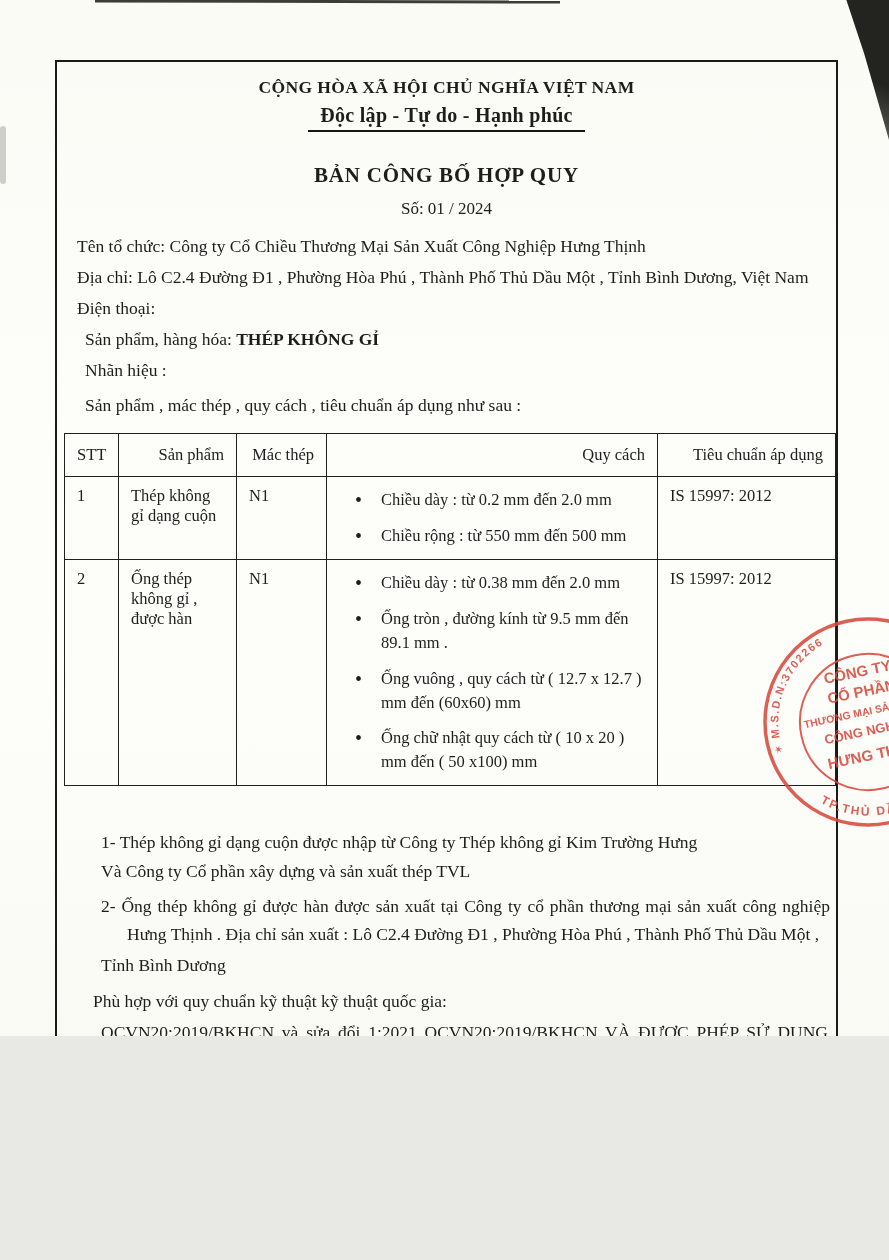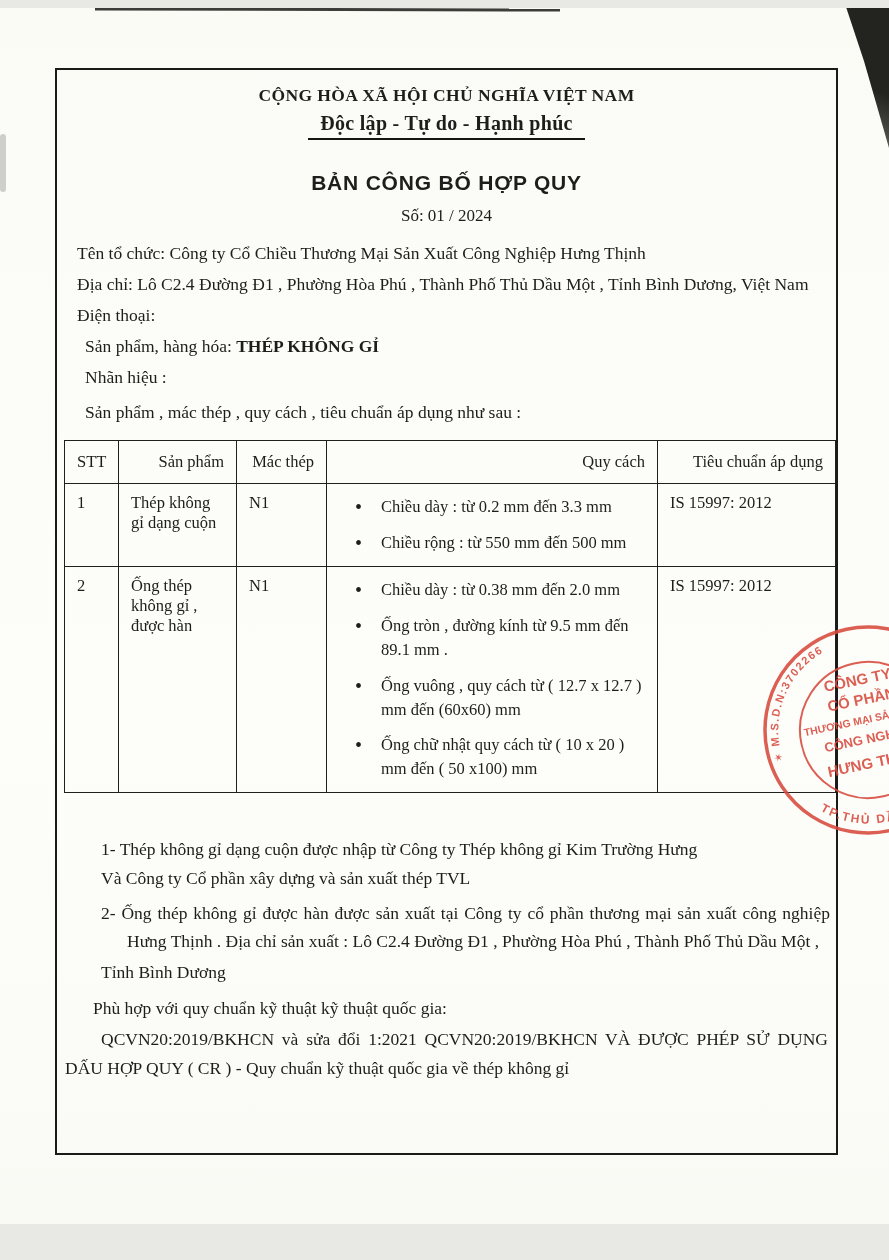--- a/index.html
+++ b/index.html
@@ -1,19 +1,19 @@
 <!DOCTYPE html>
 <html><head>
 <meta charset="utf-8">
 <style>
   html,body{margin:0;padding:0;background:#e8e8e4;}
   .page{
     position:relative;
-    width:889px;height:1216px;
-    margin:8px auto;
+    width:889px;height:1036px;
+    margin:0 auto;
     background:linear-gradient(180deg,#fbfbf6 0%,#fdfdfa 60%,#fafaf5 100%);
     overflow:hidden;
     font-family:"Liberation Serif","DejaVu Serif",serif;
     color:#1d1d1b;
   }
   
   .scan-top-line{position:absolute;left:95px;top:0;width:465px;height:3px;background:#3c3c38;transform:rotate(.12deg);}
   .scan-corner{position:absolute;right:0;top:0;width:52px;height:140px;
     background:linear-gradient(200deg,#23231f 55%,#6a6a64 100%);
     clip-path:polygon(18% 0,100% 0,100% 100%,52% 38%);}
@@ -25,21 +25,21 @@
   .frame{
     position:absolute;left:55px;top:60px;width:783px;height:1087px;
     border:2.5px solid #1a1a18;box-sizing:border-box;
     padding-top:15px;
   }
   .center{text-align:center;}
   .nat-country{font-size:17.5px;font-weight:bold;letter-spacing:.4px;}
   .nat-motto-wrap{margin-top:6px;}
   .nat-motto{display:inline-block;font-size:20px;font-weight:bold;
     border-bottom:2px solid #151513;padding:0 12px 3px 12px;letter-spacing:.3px;text-align:center;}
-  .doc-title{margin-top:31px;font-family:Liberation Sans, sans-serif;
+  .doc-title{margin-top:31px;font-family:Liberation Serif, serif;
     font-size:21px;font-weight:bold;letter-spacing:.8px;text-align:center;}
   .doc-number{margin-top:11px;font-size:17px;}
 
   .info{margin-top:13px;padding:0 20px;font-size:17.5px;line-height:1.6;}
   .info p{margin:3px 0;}
   .indent1{padding-left:8px;}
   .bold{font-weight:bold;}
   .intro-line{margin-top:7px !important;}
 
   table.spec{border-collapse:collapse;table-layout:fixed;
@@ -113,21 +113,21 @@
           <th>Tiêu chuẩn áp dụng</th>
         </tr>
       </thead>
       <tbody>
         <tr>
           <td class="c-stt">1</td>
           <td>Thép không gỉ dạng cuộn</td>
           <td class="c-mt">N1</td>
           <td>
             <ul class="qc-list">
-              <li>Chiều dày : từ 0.2 mm đến 3.3 mm</li>
+              <li>Chiều dày : từ 0.2 mm đến 2.0 mm</li>
               <li>Chiều rộng : từ 550 mm đến 500 mm</li>
             </ul>
           </td>
           <td>IS 15997: 2012</td>
         </tr>
         <tr>
           <td class="c-stt">2</td>
           <td>Ống thép không gỉ , được hàn</td>
           <td class="c-mt">N1</td>
           <td>

